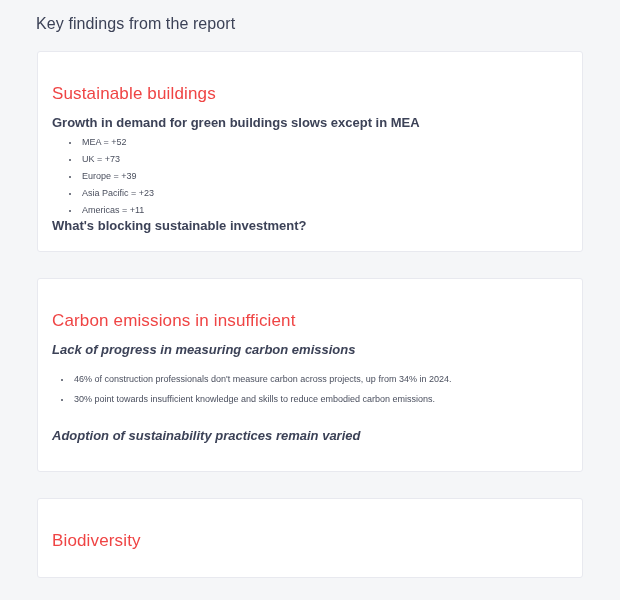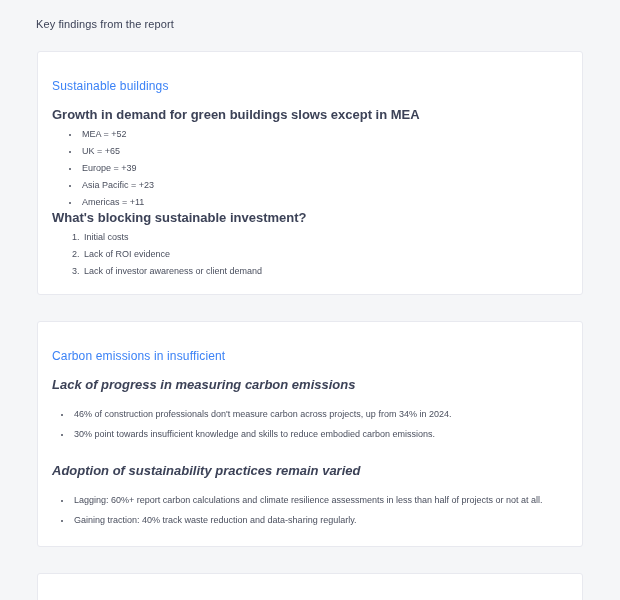--- a/index.html
+++ b/index.html
@@ -15,21 +15,21 @@
   }
 
   .page {
     width: 620px;
     min-height: 600px;
     background: #f5f6f8;
     padding: 0;
   }
 
   .page-title {
-    font-size: 11px;
+    font-size: 16px;
     font-weight: 400;
     color: #3c4257;
     margin: 0;
     padding: 10px 0 0 36px;
     line-height: 28px;
     letter-spacing: 0.1px;
   }
 
   .cards {
     padding: 13px 37px 0 37px;
@@ -37,24 +37,24 @@
 
   .card {
     background: #ffffff;
     border: 1px solid #e8e9ef;
     border-radius: 3px;
     margin-bottom: 26px;
     padding: 16px 14px 14px 14px;
   }
 
   .card-heading {
-    font-size: 12px;
+    font-size: 17px;
     font-weight: 400;
-    color: #3b82f6;
-    margin: 8px 0 12px 0;
+    color: #ef4444;
+    margin: 16px 0 12px 0;
     line-height: 20px;
     letter-spacing: 0.15px;
   }
 
   .subhead {
     font-size: 13px;
     font-weight: 700;
     color: #3c4257;
     margin: 0 0 4px 0;
     line-height: 14px;
@@ -93,48 +93,39 @@
   <h1 class="page-title">Key findings from the report</h1>
 
   <div class="cards">
 
     <section class="card">
       <h2 class="card-heading">Sustainable buildings</h2>
 
       <p class="subhead">Growth in demand for green buildings slows except in MEA</p>
       <ul class="bullets">
         <li>MEA = +52</li>
-        <li>UK = +65</li>
+        <li>UK = +73</li>
         <li>Europe = +39</li>
         <li>Asia Pacific = +23</li>
         <li>Americas = +11</li>
       </ul>
 
       <p class="subhead" style="">What's blocking sustainable investment?</p>
-      <ol class="numbers">
-        <li>Initial costs</li>
-        <li>Lack of ROI evidence</li>
-        <li>Lack of investor awareness or client demand</li>
-      </ol>
     </section>
 
     <section class="card">
       <h2 class="card-heading">Carbon emissions in insufficient</h2>
 
       <p class="subhead spaced-bottom">Lack of progress in measuring carbon emissions</p>
       <ul class="bullets tight-indent">
         <li>46% of construction professionals don't measure carbon across projects, up from 34% in 2024.</li>
         <li>30% point towards insufficient knowledge and skills to reduce embodied carbon emissions.</li>
       </ul>
 
       <p class="subhead spaced-top spaced-bottom">Adoption of sustainability practices remain varied</p>
-      <ul class="bullets tight-indent">
-        <li>Lagging: 60%+ report carbon calculations and climate resilience assessments in less than half of projects or not at all.</li>
-        <li>Gaining traction: 40% track waste reduction and data-sharing regularly.</li>
-      </ul>
     </section>
 
     <section class="card">
       <h2 class="card-heading">Biodiversity</h2>
 
     </section>
 
   </div>
 </div>
 

